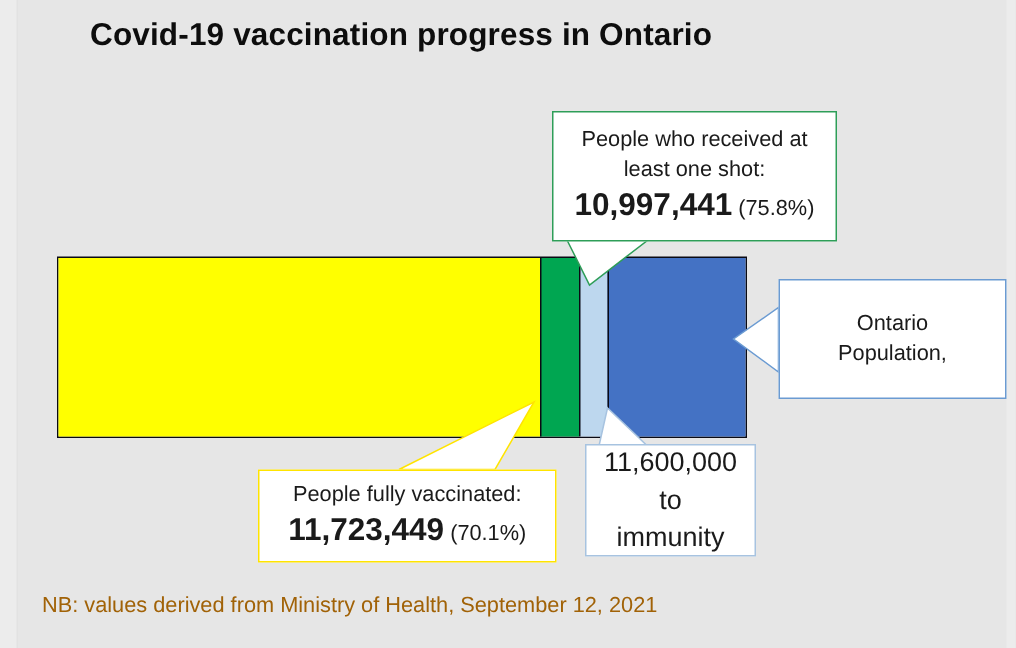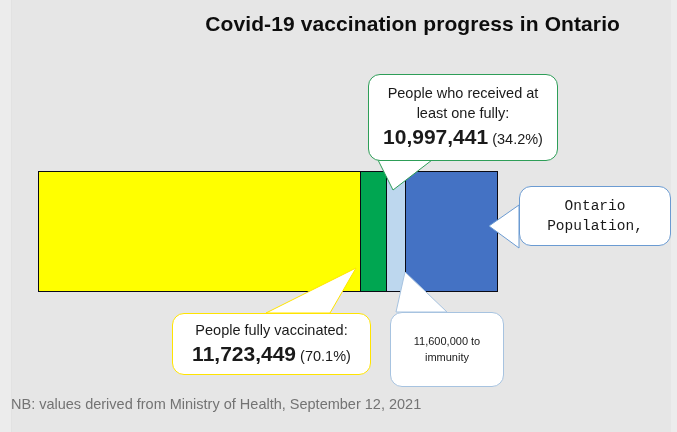--- a/index.html
+++ b/index.html
@@ -38,21 +38,21 @@
     height: 432px;
     background: #ececec;
   }
 
   
   #title {
     position: absolute;
     left: 60px;
     top: 10px;
     width: 560px;
-    text-align: right;
+    text-align: left;
     font-size: 21px;
     font-weight: bold;
     color: #0d0d0d;
     line-height: 1.32;
     letter-spacing: 0.1px;
   }
 
   
   #bar {
     position: absolute;
@@ -76,80 +76,78 @@
     background: #ffffff;
     box-sizing: border-box;
     text-align: center;
     color: #1a1a1a;
     font-size: 14.5px;
     line-height: 1.38;
     display: flex;
     flex-direction: column;
     justify-content: center;
     align-items: center;
-    border-radius: 12px;
   }
   .callout .big {
     font-weight: bold;
     font-size: 21px;
   }
   .callout .line { display: block; }
 
   #callout-one-shot {
     left: 368px;
     top: 74px;
     width: 190px;
     height: 87px;
     border: 1px solid #2e9e58;
     padding: 4px 8px;
   }
   #callout-population {
     left: 519px;
     top: 186px;
     width: 152px;
-    height: 60px;
+    height: 80px;
     border: 1px solid #6b9bd2;
     padding: 4px 8px;
-    font-family: Liberation Mono, monospace;
   }
   #callout-fully-vaccinated {
     left: 172px;
     top: 313px;
     width: 199px;
     height: 62px;
     border: 1px solid #ffe400;
     padding: 4px 3px;
   }
   #callout-herd {
     left: 390px;
-    top: 312px;
+    top: 296px;
     width: 114px;
     height: 75px;
     border: 1px solid #a7c3e0;
     padding: 4px 6px;
-    font-size: 11px;
+    font-size: 18px;
   }
 
   
   #tails {
     position: absolute;
     left: 0;
     top: 0;
     width: 677px;
     height: 432px;
     pointer-events: none;
   }
 
   
   #footer-note {
     position: absolute;
-    left: 11px;
+    left: 28px;
     top: 396px;
     font-size: 14.5px;
-    color: #737373;
+    color: #a16207;
     text-align: center;
   }
 </style>
 </head>
 <body>
 
 <div id="slide">
 
   <div id="left-margin-strip"></div>
   <div id="right-margin-strip"></div>
@@ -169,22 +167,22 @@
 
     <polygon points="519,205 519,248 489,226" fill="#ffffff" stroke="#6b9bd2" stroke-width="1"></polygon>
 
     <polygon points="266,313 330,313 356,268" fill="#ffffff" stroke="#ffe400" stroke-width="1"></polygon>
 
     <polygon points="396,312 447,312 405,272" fill="#ffffff" stroke="#a7c3e0" stroke-width="1"></polygon>
   </svg>
 
   <div class="callout" id="callout-one-shot">
     <span class="line">People who received at</span>
-    <span class="line">least one fully:</span>
-    <span class="line"><span class="big">10,997,441</span><span> (34.2%)</span></span>
+    <span class="line">least one shot:</span>
+    <span class="line"><span class="big">10,997,441</span><span> (75.8%)</span></span>
   </div>
 
   <div class="callout" id="callout-population">
     <span class="line">Ontario</span>
     <span class="line">Population,</span>
   </div>
 
   <div class="callout" id="callout-fully-vaccinated">
     <span class="line">People fully vaccinated:</span>
     <span class="line"><span class="big">11,723,449</span><span> (70.1%)</span></span>

